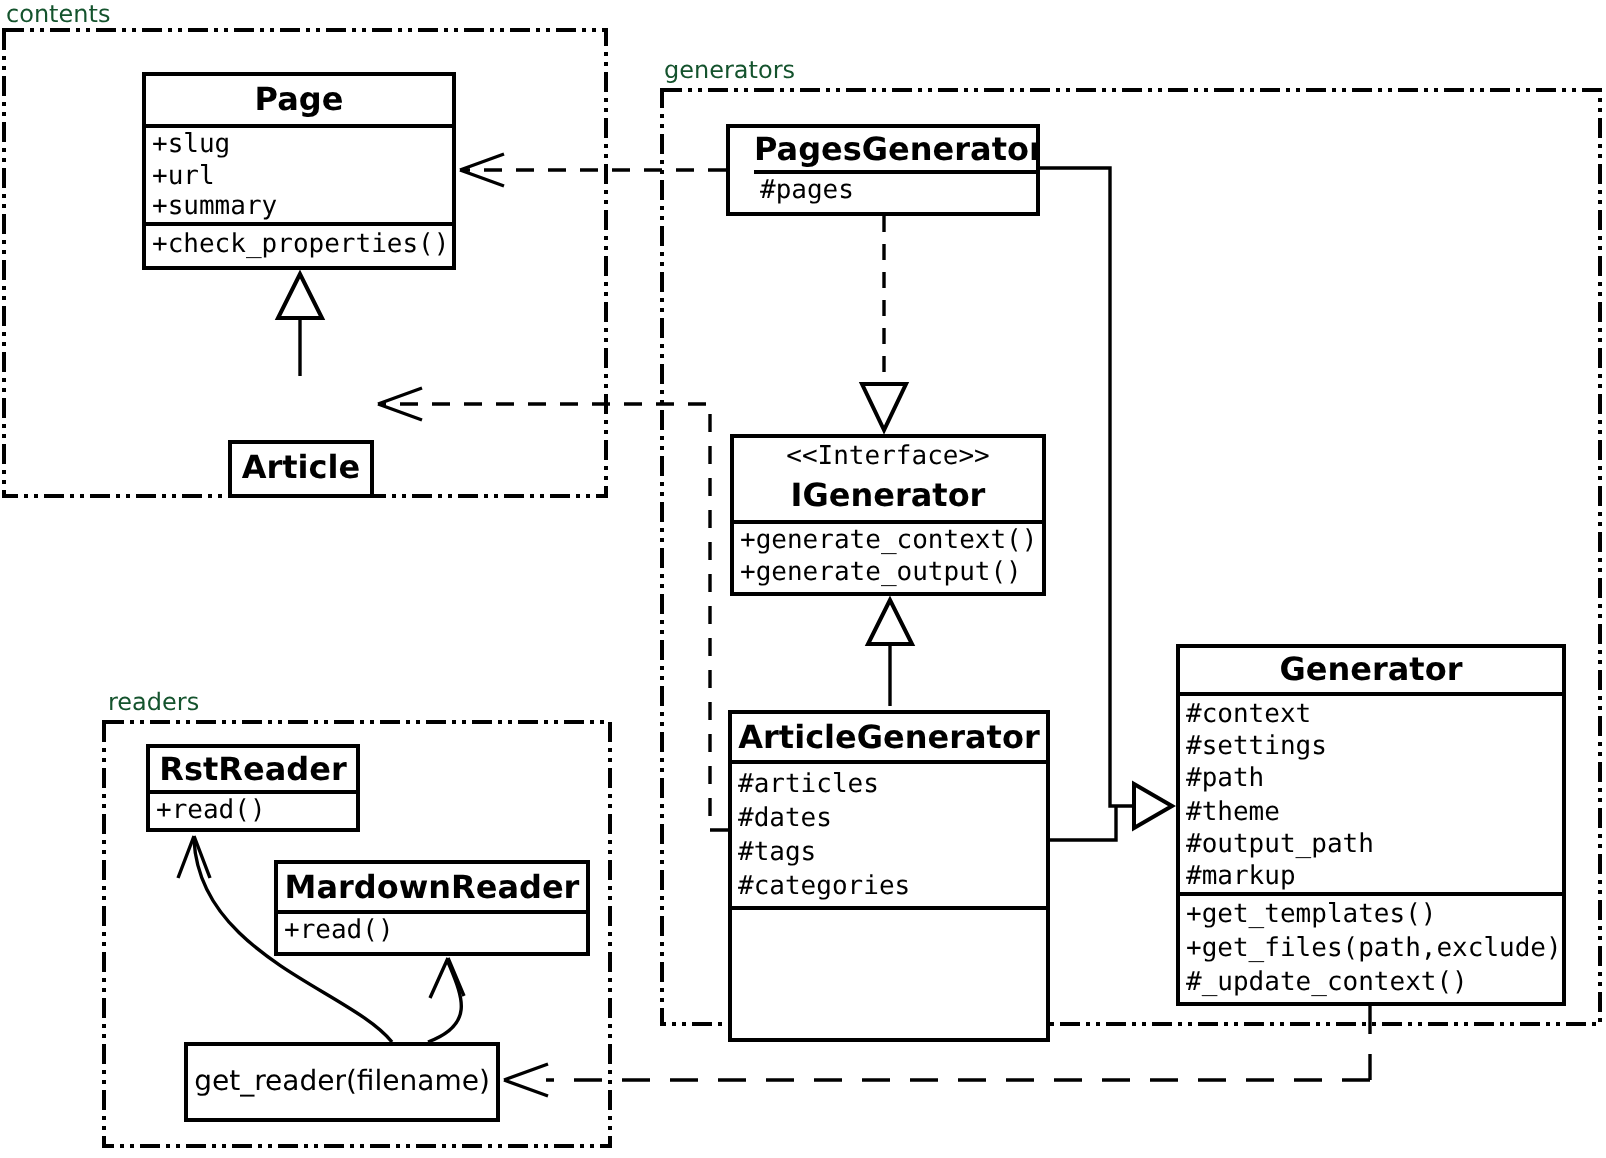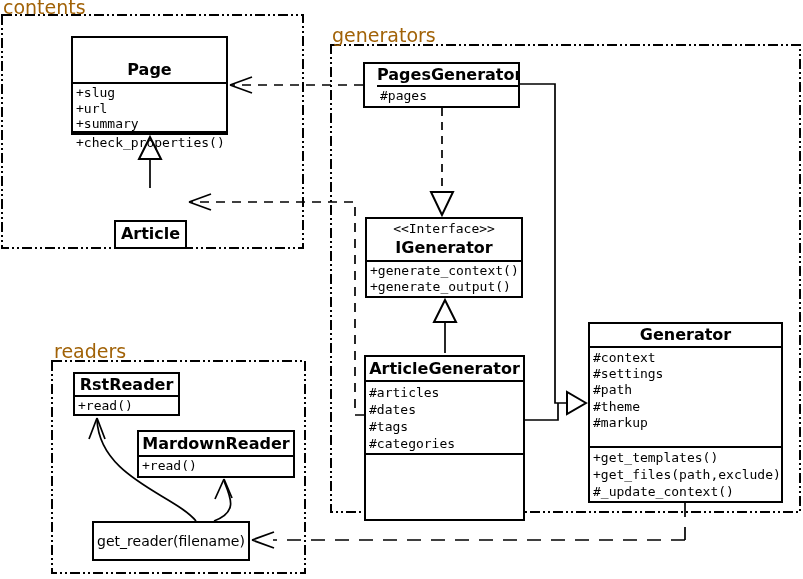--- a/index.html
+++ b/index.html
@@ -1,35 +1,35 @@
 <!DOCTYPE html>
 <html><head>
 <meta charset="utf-8">
 <style>
   html,body{margin:0;padding:0;background:#ffffff;}
   #canvas{position:relative;width:803px;height:579px;background:#ffffff;overflow:hidden;
           font-family:"DejaVu Sans",sans-serif;color:#000;}
   #wires{position:absolute;left:0;top:0;width:803px;height:579px;}
 
-  .pkg-label{position:absolute;font-size:19px;line-height:15px;color:#a16207;white-space:nowrap;}
+  .pkg-label{position:absolute;font-size:12px;line-height:15px;color:#14532d;white-space:nowrap;}
   #label-contents{left:3px;top:0px;}
   #label-generators{left:332px;top:28px;}
   #label-readers{left:54px;top:344px;}
 
   .cls{position:absolute;background:#fff;border:2px solid #000;box-sizing:border-box;}
   .cls .title{font-weight:bold;font-size:16px;text-align:center;border-bottom:2px solid #000;
               white-space:nowrap;overflow:hidden;}
   .sect{font-family:"DejaVu Sans Mono",monospace;font-size:13px;white-space:nowrap;
         padding-left:3px;box-sizing:border-box;overflow:hidden;}
   .sect.mid{border-bottom:2px solid #000;}
   .mrow{white-space:nowrap;}
 
   
   #box-page{left:71px;top:36px;width:157px;height:99px;}
-  #box-page .title{height:24px;line-height:24px;margin-top:20px;}
+  #box-page .title{height:24px;line-height:24px;}
   #box-page .attrs{height:49px;padding-top:1px;}
   #box-page .attrs .mrow{line-height:15.5px;}
   #box-page .methods{height:20px;line-height:19px;}
 
   
   #box-article{left:114px;top:188px;width:73px;height:29px;margin-top:32px;}
   #box-article .title{height:25px;line-height:24px;border-bottom:none;}
 
   
   #box-pagesgen{left:363px;top:62px;width:157px;height:46px;padding-left:12px;}
@@ -181,20 +181,21 @@
     </div>
   </div>
 
   <div class="cls" id="box-generator">
     <div class="title">Generator</div>
     <div class="sect mid attrs">
       <div class="mrow">#context</div>
       <div class="mrow">#settings</div>
       <div class="mrow">#path</div>
       <div class="mrow">#theme</div>
+      <div class="mrow">#output_path</div>
       <div class="mrow">#markup</div>
     </div>
     <div class="sect methods">
       <div class="mrow">+get_templates()</div>
       <div class="mrow">+get_files(path,exclude)</div>
       <div class="mrow">#_update_context()</div>
     </div>
   </div>
 
   <div class="cls" id="box-rst">

